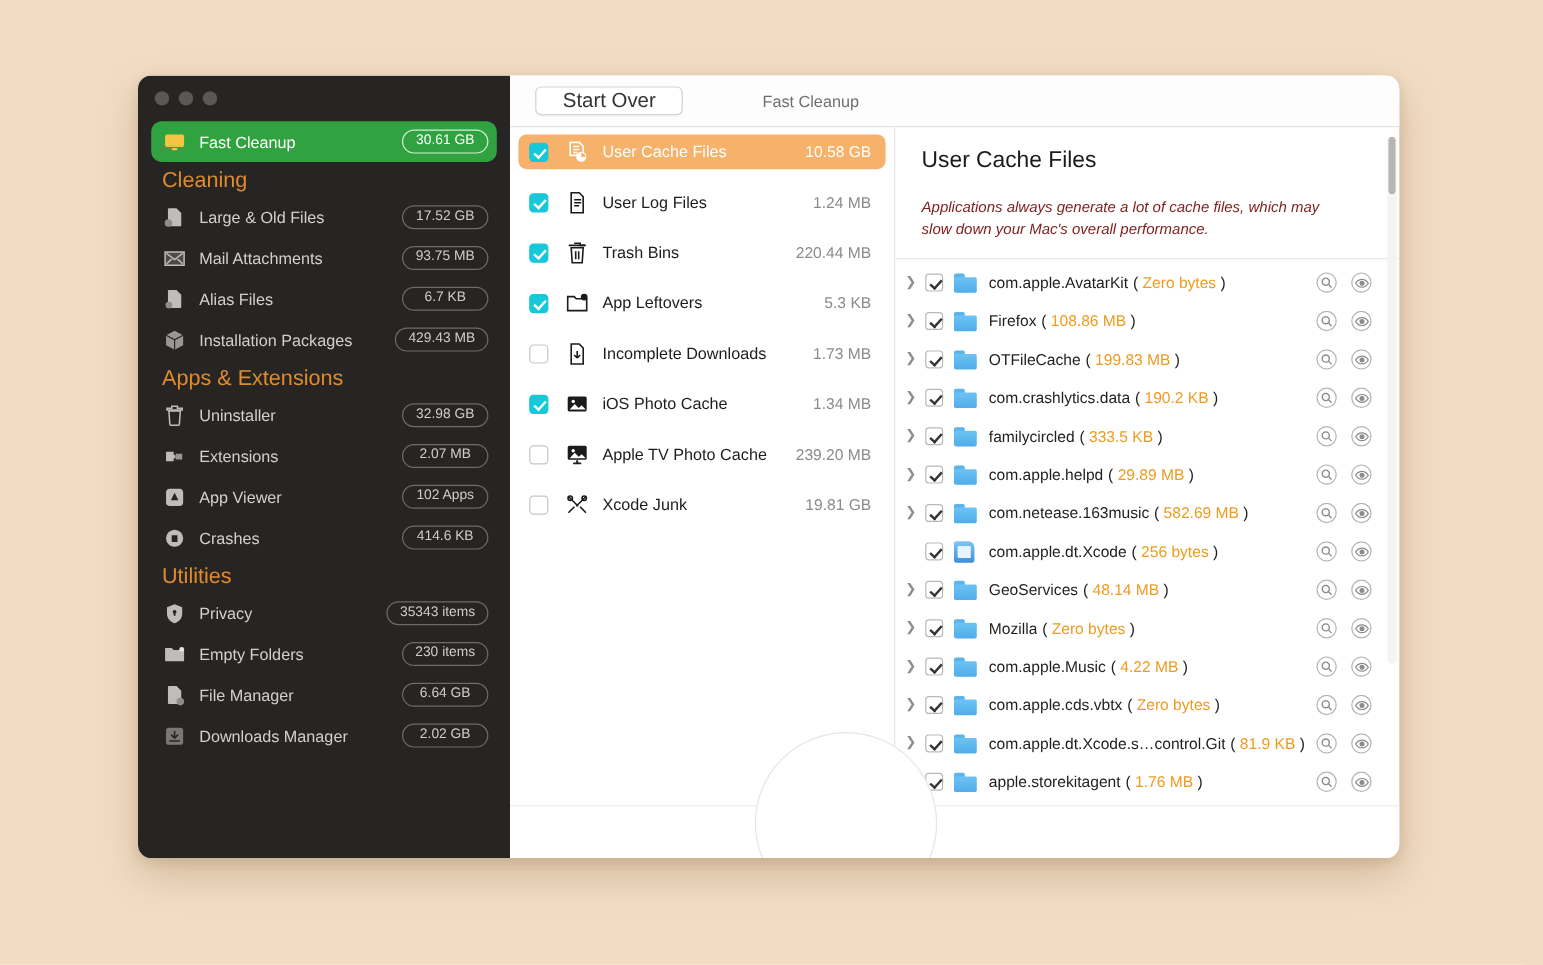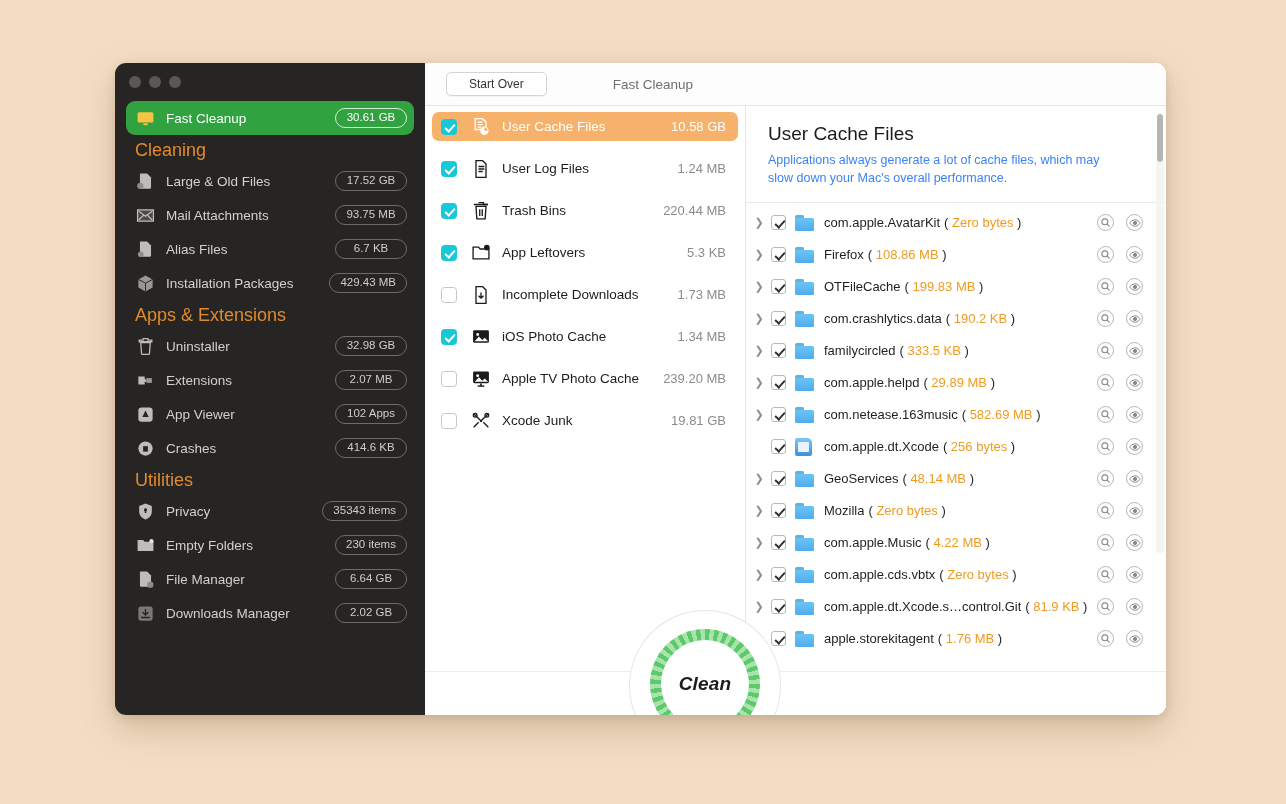--- a/index.html
+++ b/index.html
@@ -112,21 +112,21 @@
     display: flex; align-items: center;
     background: #fdfdfd;
   }
   #start-over-btn {
     margin-left: 21px;
     height: 24px;
     padding: 0 22px;
     border: 1px solid #d4d4d4;
     border-radius: 5px;
     background: #ffffff;
-    font-size: 12px; color: #333;
+    font-size: 17px; color: #333;
     font-family: "Liberation Sans", sans-serif;
     line-height: 22px;
     cursor: default;
     box-shadow: 0 1px 1px rgba(0,0,0,0.04);
   }
   #toolbar-title {
     margin-left: 66px;
     font-size: 13.5px; color: #6f6f6f;
   }
 
@@ -175,22 +175,22 @@
 
   
   #detail-col {
     flex: 1 1 auto; min-width: 0;
     display: flex; flex-direction: column;
     position: relative;
   }
   #detail-head { padding: 17px 24px 14px 22px; }
   #detail-title { font-size: 19px; color: #1b1b1b; font-weight: 400; }
   #detail-desc {
-    margin-top: 7px; font-size: 12.5px; color: #3b82f6;
-    line-height: 1.42; max-width: 356px;
+    margin-top: 20px; font-size: 12.5px; color: #7f1d1d;
+    line-height: 1.42; max-width: 356px; font-style: italic;
   }
   #detail-divider { height: 1px; background: #e8e8e8; }
 
   #detail-list {
     flex: 1 1 auto; overflow: hidden;
     position: relative; padding-top: 4px;
   }
   .det-row {
     display: flex; align-items: center;
     height: 32px; padding: 0 26px 0 6px;
@@ -916,17 +916,14 @@
             </div>
           </div>
         <div id="detail-scrollbar">
           <div class="thumb"></div>
         </div>
       </div>
     </div>
 
     <div id="bottom-mask"></div>
     <div id="notch"></div>
-    <div id="clean-button">
-      <span id="clean-label">Clean</span>
-    </div>
   </div>
 </div>
 
 </body></html>

